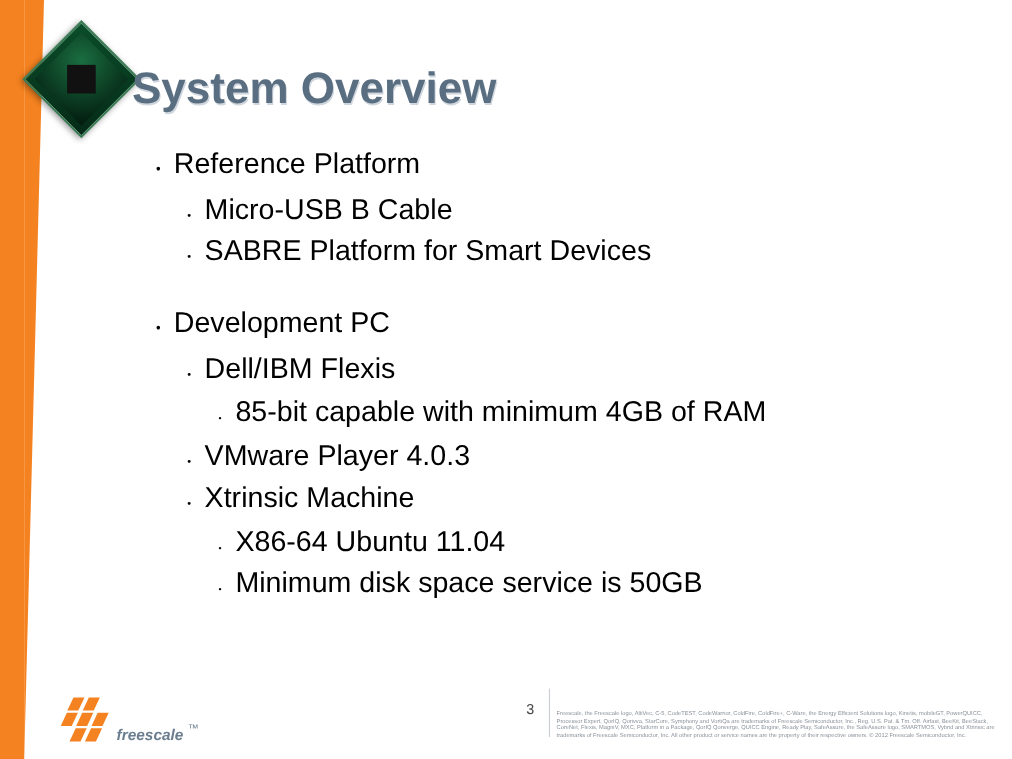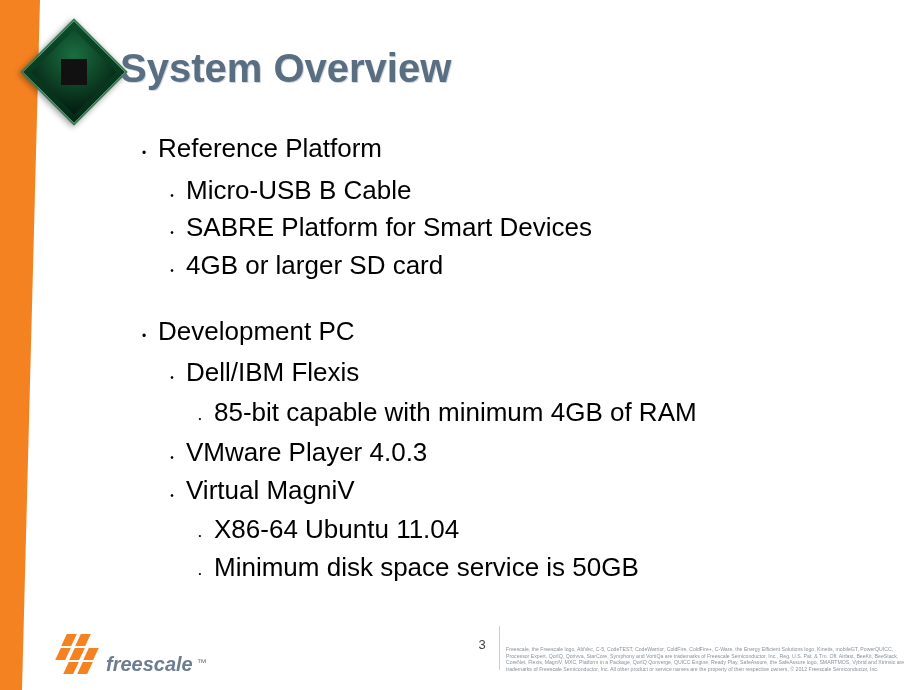--- a/index.html
+++ b/index.html
@@ -1,21 +1,21 @@
 <!DOCTYPE html>
 <html><head>
 <meta charset="utf-8">
 <style>
   html,body{margin:0;padding:0;width:920px;height:690px;font-family:Arial,Helvetica,sans-serif;background:#fff;overflow:hidden;position:relative}
   .orange-bar{position:absolute;left:0;top:0;width:22px;height:690px;background:#f58220}
   .orange-tri{position:absolute;left:22px;top:0;width:0;height:0;border-left:18px solid #f58220;border-bottom:690px solid transparent}
   .diamond{position:absolute;left:36px;top:34px;width:72px;height:72px;transform:rotate(45deg);background:linear-gradient(135deg,#0a4d2a,#052a17);border:2px solid #3a7a55;box-shadow:0 2px 6px rgba(0,0,0,.4)}
   .diamond::before{content:"";position:absolute;inset:6px;background:radial-gradient(circle at 30% 30%,#1a6e40,#021a0e);}
   .diamond .chip{position:absolute;left:50%;top:50%;width:26px;height:26px;margin:-13px 0 0 -13px;background:#111;transform:rotate(-45deg)}
-  .title{position:absolute;left:120px;top:46px;font-size:40px;font-weight:bold;color:#5a6e82;text-shadow:1px 1px 0 #cfd6dd}
+  .title{position:absolute;left:120px;top:59px;font-size:40px;font-weight:bold;color:#5a6e82;text-shadow:1px 1px 0 #cfd6dd}
   .content{position:absolute;left:130px;top:130px;right:40px;font-size:26px;color:#000;line-height:1.45}
   ul.lvl1{list-style:none;padding:0;margin:0}
   ul.lvl1>li{margin-bottom:28px}
   ul.lvl1>li>.row{display:flex;align-items:baseline}
   ul.lvl1>li>.row::before{content:"•";font-size:12px;color:#000;display:inline-block;width:28px;text-align:center}
   ul.lvl2{list-style:none;padding:0;margin:4px 0 0 28px}
   ul.lvl2>li>.row{display:flex;align-items:baseline}
   ul.lvl2>li>.row::before{content:"•";font-size:10px;color:#000;display:inline-block;width:28px;text-align:center}
   ul.lvl3{list-style:none;padding:0;margin:2px 0 2px 28px}
   ul.lvl3>li>.row{display:flex;align-items:baseline}
@@ -24,21 +24,21 @@
   .logo{position:absolute;left:0;bottom:0;display:flex;align-items:flex-end}
   .logo-mark{width:42px;height:42px;position:relative;margin-right:6px}
   .logo-mark span{position:absolute;background:#f58220;transform:skewX(-25deg)}
   .lm1{left:6px;top:0;width:10px;height:12px}
   .lm2{left:20px;top:0;width:10px;height:12px}
   .lm3{left:0px;top:14px;width:10px;height:12px}
   .lm4{left:14px;top:14px;width:10px;height:12px}
   .lm5{left:28px;top:14px;width:10px;height:12px}
   .lm6{left:8px;top:28px;width:10px;height:12px}
   .lm7{left:22px;top:28px;width:10px;height:12px}
-  .logo-text{font-size:20px;font-weight:bold;font-style:italic;color:#6b7e90}
+  .logo-text{font-size:14px;font-weight:bold;font-style:italic;color:#6b7e90}
   .logo-tm{font-size:10px;font-weight:normal;color:#6b7e90;position:relative;top:-8px;margin-left:4px;font-style:normal}
   .page-num{position:absolute;left:0;right:0;bottom:24px;text-align:center;font-size:13px;color:#444}
   .legal-sep{position:absolute;right:406px;bottom:6px;width:1px;height:44px;background:#c8ced4}
   .legal{position:absolute;right:0;bottom:4px;width:400px;font-size:5.2px;line-height:1.25;color:#8a929a;text-align:left}
 </style>
 </head>
 <body>
 
 <div class="orange-bar"></div>
 <div class="orange-tri"></div>
@@ -59,25 +59,20 @@
         <li>
             <div class="row">
               <span>Micro-USB B Cable</span>
             </div>
           </li>
         <li>
             <div class="row">
               <span>SABRE Platform for Smart Devices</span>
             </div>
           </li>
-        <li>
-            <div class="row">
-              <span>4GB or larger SD card</span>
-            </div>
-          </li>
       </ul>
     </li>
     <li>
       <div class="row">
           <span>Development PC</span>
         </div>
       <ul class="lvl2">
         <li>
           <div class="row">
               <span>Dell/IBM Flexis</span>
@@ -90,21 +85,21 @@
               </li>
           </ul>
         </li>
         <li>
             <div class="row">
               <span>VMware Player 4.0.3</span>
             </div>
           </li>
         <li>
           <div class="row">
-              <span>Virtual MagniV</span>
+              <span>Xtrinsic Machine</span>
             </div>
           <ul class="lvl3">
             <li>
                 <div class="row">
                   <span>X86-64 Ubuntu 11.04</span>
                 </div>
               </li>
             <li>
                 <div class="row">
                   <span>Minimum disk space service is 50GB</span>

